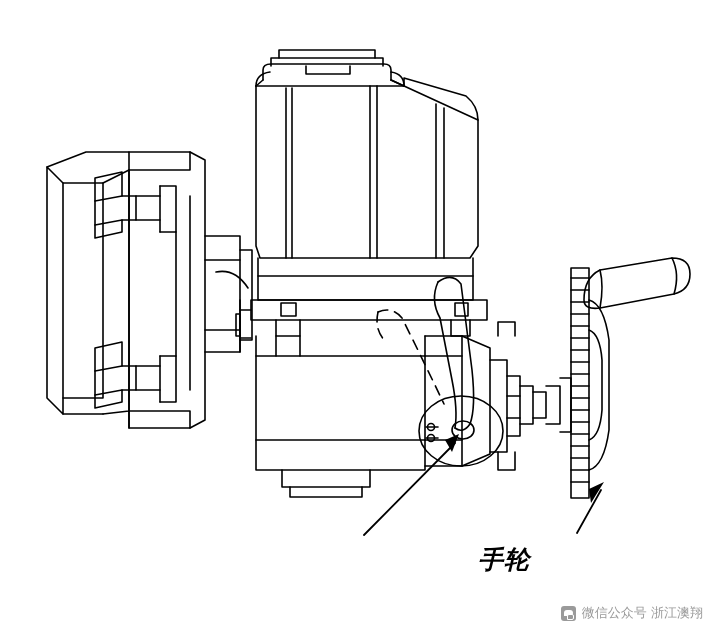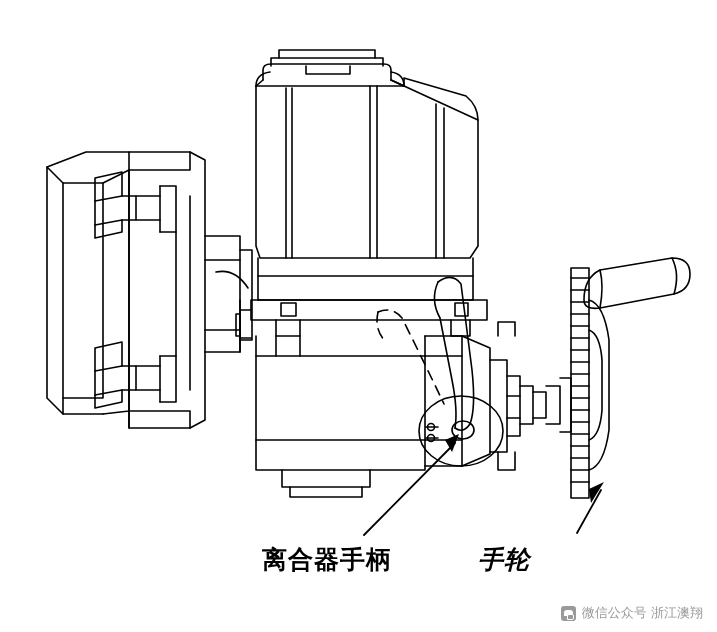--- a/index.html
+++ b/index.html
@@ -208,21 +208,20 @@
         <path d="M577,533 L601,490"></path>
       </g>
       <g fill="#000" stroke="none">
         <path d="M459,434 L452,452 L445,440 Z"></path>
         <path d="M604,482 L591,503 L589,489 Z"></path>
       </g>
 
     </g>
   </svg>
 
-  <div class="lbl" id="label-clutch">离合器手柄</div>
 
   <div class="lbl" id="label-handwheel">手轮</div>
 
   <div id="watermark">
     <span class="wm-icon"></span>
     <span>微信公众号 浙江澳翔</span>
   </div>
 
 </div>
 

